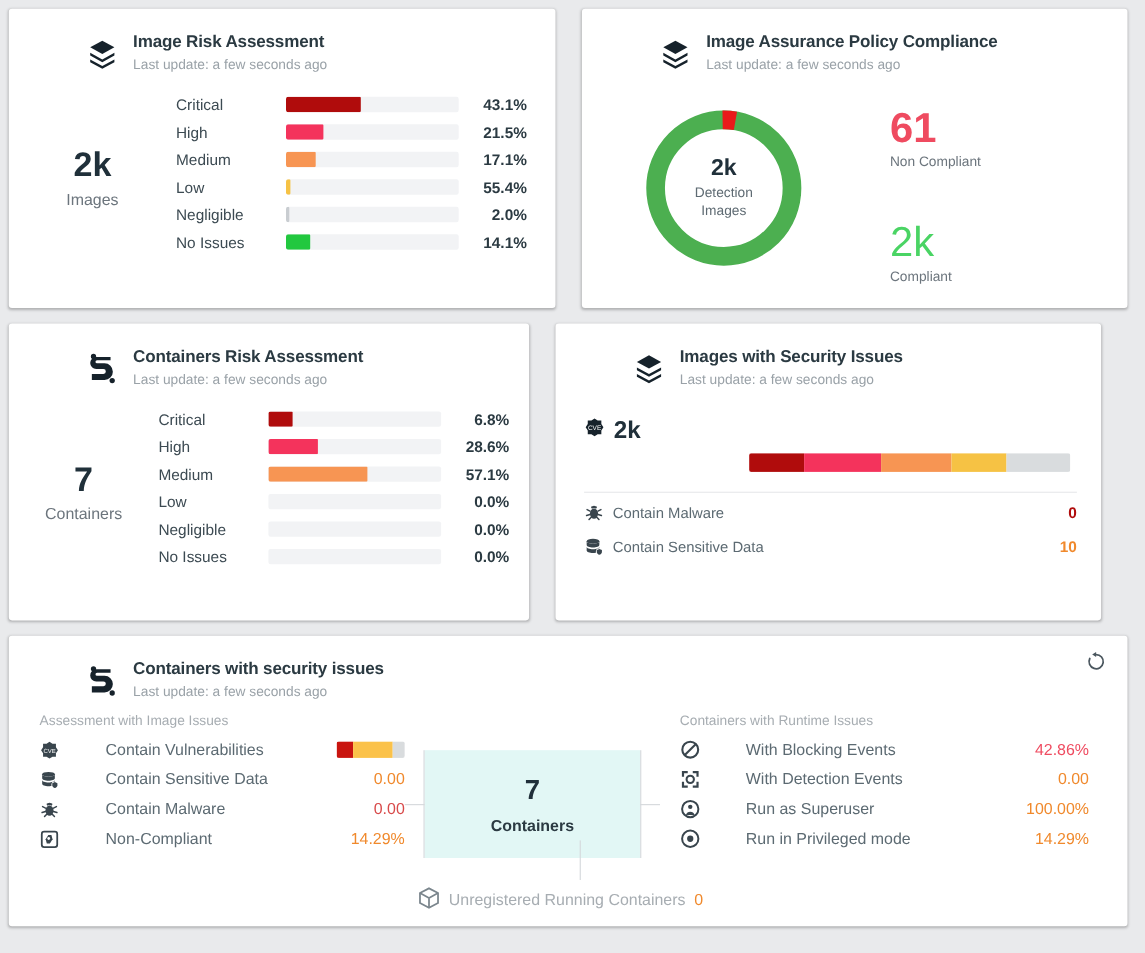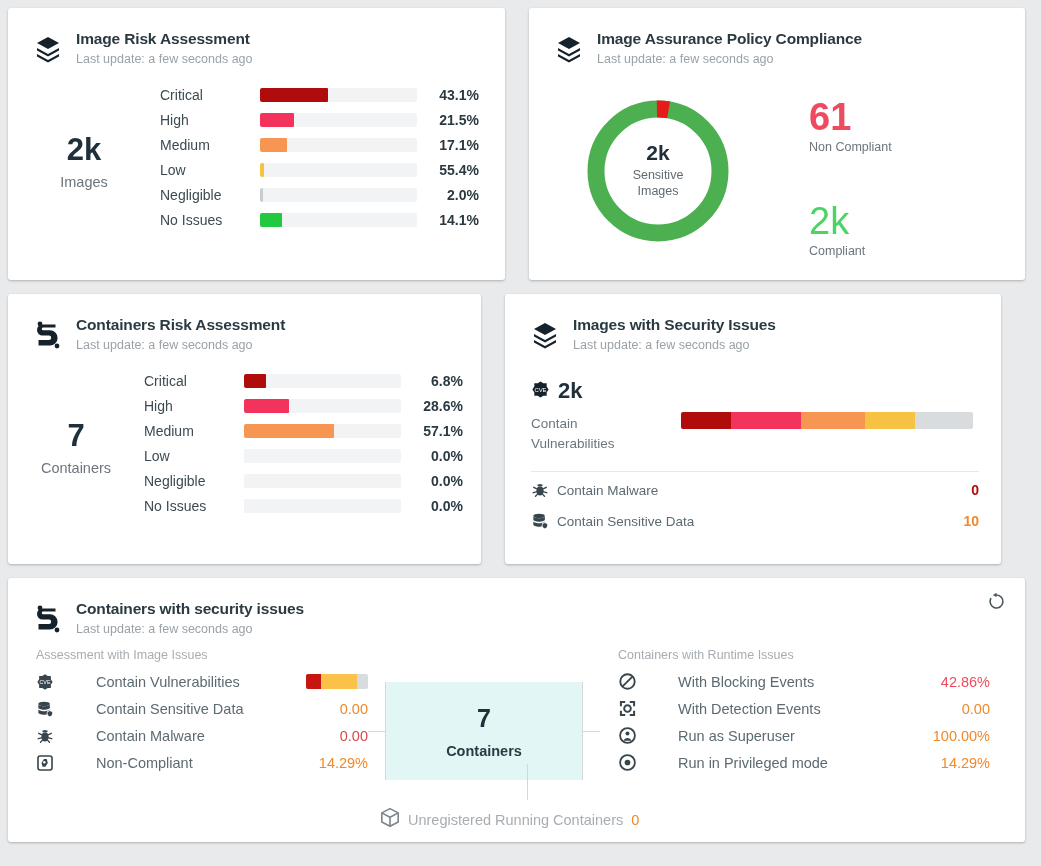--- a/index.html
+++ b/index.html
@@ -21,21 +21,21 @@
     box-shadow: 0 1px 3px rgba(0,0,0,.16), 0 1px 2px rgba(0,0,0,.10);
     position: relative;
   }
   .card-tl { width: 497px; height: 272px; }
   .card-tr { width: 496px; height: 272px; }
   .card-ml { width: 473px; height: 270px; }
   .card-mr { width: 496px; height: 270px; }
   .card-bot { width: 1017px; height: 264px; }
 
   
-  .chead { display: flex; align-items: flex-start; padding: 22px 0 0 22px; }
+  .chead { display: flex; align-items: flex-start; padding: 22px 0 0 22px; margin-left: 45px; }
   .chead .ic { width: 36px; height: 38px; flex: 0 0 36px; display:flex; align-items:center; justify-content:center; }
   .chead .tx { margin-left: 10px; }
   .ctitle { font-size: 15.5px; font-weight: bold; color: #2b3a42; letter-spacing: -.15px; }
   .csub { font-size: 12.5px; color: #9aa2a8; margin-top: 4px; }
 
   
   .risk-body { display: flex; padding: 14px 0 0 0; }
   .risk-total { width: 152px; text-align: center; padding-top: 52px; }
   .risk-total .num { font-size: 31px; font-weight: bold; color: #20303a; line-height: 1; }
   .risk-total .lbl { font-size: 14.5px; color: #6c757d; margin-top: 9px; }
@@ -201,21 +201,21 @@
       </div>
       <div class="comp-body">
         <div class="donut-wrap">
           <div class="donut">
             <svg width="152" height="152" viewBox="0 0 152 152">
               <circle cx="76" cy="76" r="62" fill="none" stroke="#4caf50" stroke-width="17" transform="rotate(-90 76 76)"></circle>
               <circle cx="76" cy="76" r="62" fill="none" stroke="#e81a1a" stroke-width="17" stroke-dasharray="11.7 377.9" transform="rotate(-91 76 76)"></circle>
             </svg>
             <div class="donut-center">
               <div class="num">2k</div>
-              <div class="l1">Sensitive</div>
+              <div class="l1">Detection</div>
               <div class="l2">Images</div>
             </div>
           </div>
         </div>
         <div class="comp-stats">
           <div class="stat-num" style="color:#ef4b60">61</div>
           <div class="stat-lbl">Non Compliant</div>
           <div class="stat-gap"></div>
           <div class="stat-num" style="color:#4ad464;font-weight:normal">2k</div>
           <div class="stat-lbl">Compliant</div>
@@ -315,24 +315,20 @@
           <div class="isec-left">
             <div class="isec-kpi">
               <span>
                 <svg width="19" height="19" viewBox="0 0 20 20">
                     <path d="M10 1.5 13 3.4 16.5 3.4 16.5 6.9 18.5 10 16.5 13.1 16.5 16.6 13 16.6 10 18.5 7 16.6 3.5 16.6 3.5 13.1 1.5 10 3.5 6.9 3.5 3.4 7 3.4Z" fill="#16222b"></path>
                     <text x="10" y="12.4" font-size="6.2" fill="#fff" text-anchor="middle" font-family="Liberation Sans, sans-serif">CVE</text>
                   </svg>
               </span>
               <span class="n">2k</span>
             </div>
-            <div class="isec-sub">
-              <div>Contain</div>
-              <div>Vulnerabilities</div>
-            </div>
           </div>
           <div class="isec-barwrap">
             <div class="stackbar" id="isec-stack">
                 <i style="width: 17%; background: rgb(176, 12, 12);"></i>
                 <i style="width: 24%; background: rgb(244, 51, 92);"></i>
                 <i style="width: 22%; background: rgb(247, 149, 83);"></i>
                 <i style="width: 17%; background: rgb(246, 194, 68);"></i>
                 <i style="width: 20%; background: rgb(217, 220, 222);"></i>
               </div>
           </div>

